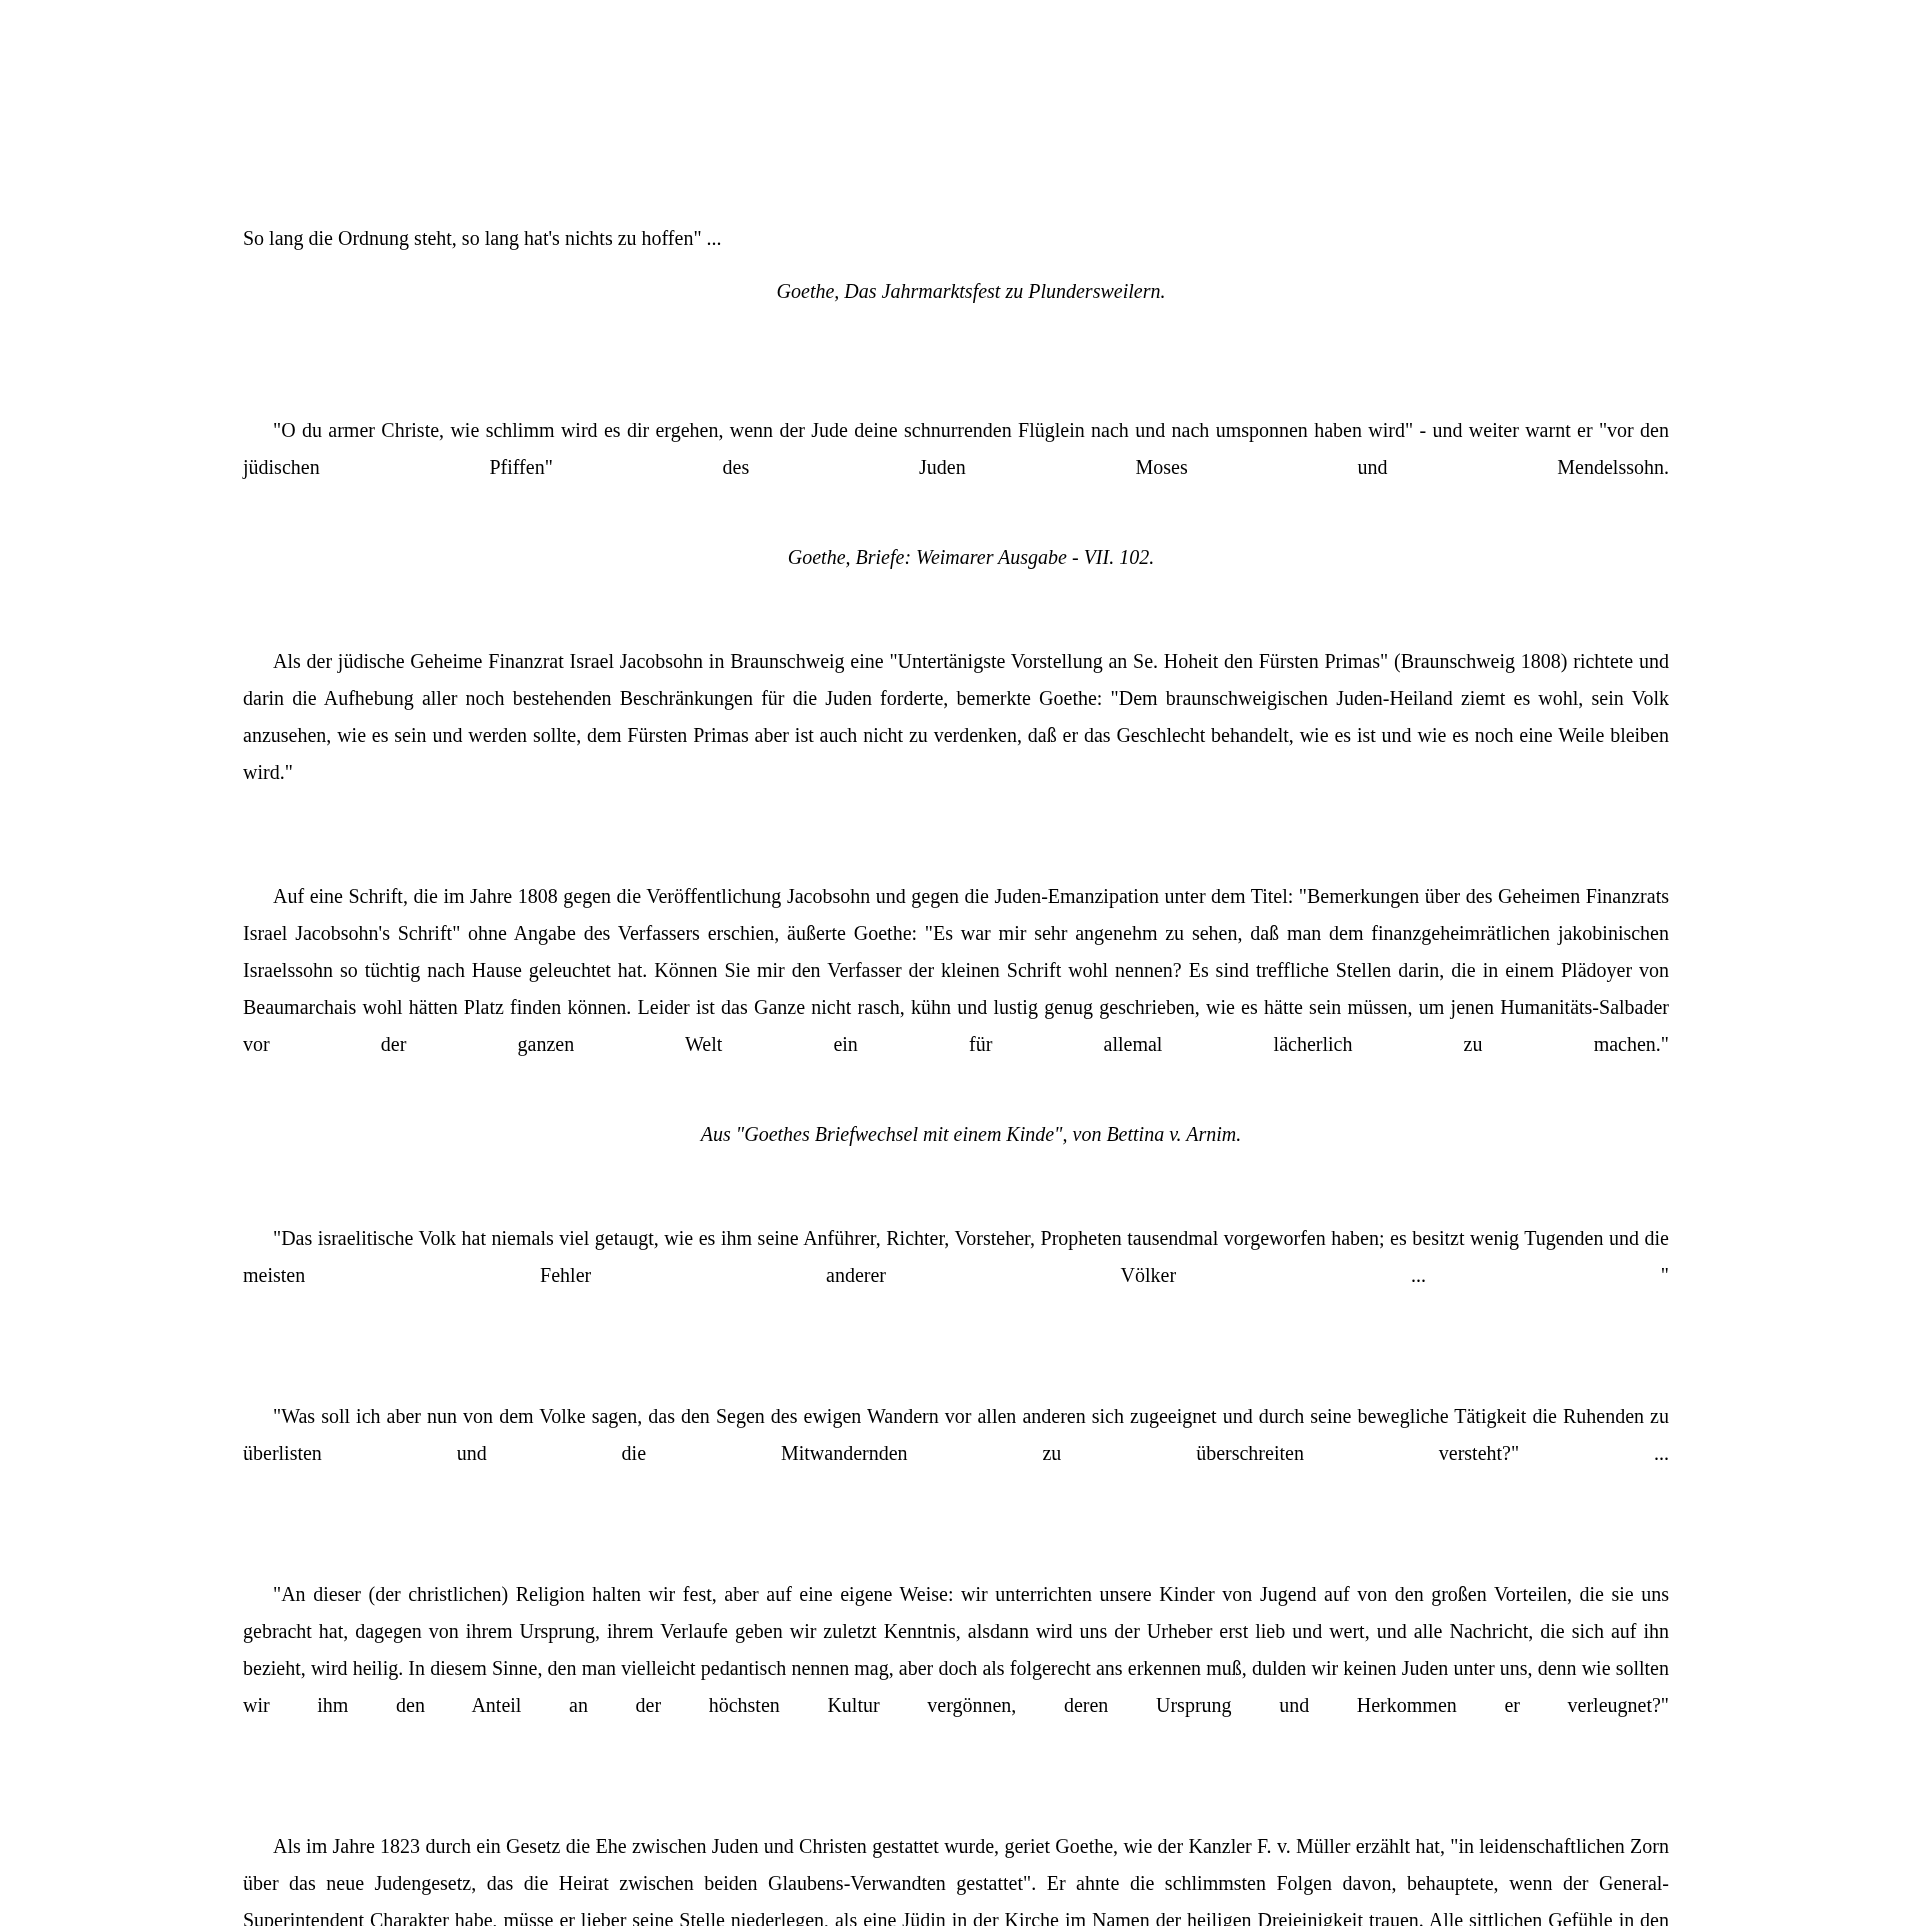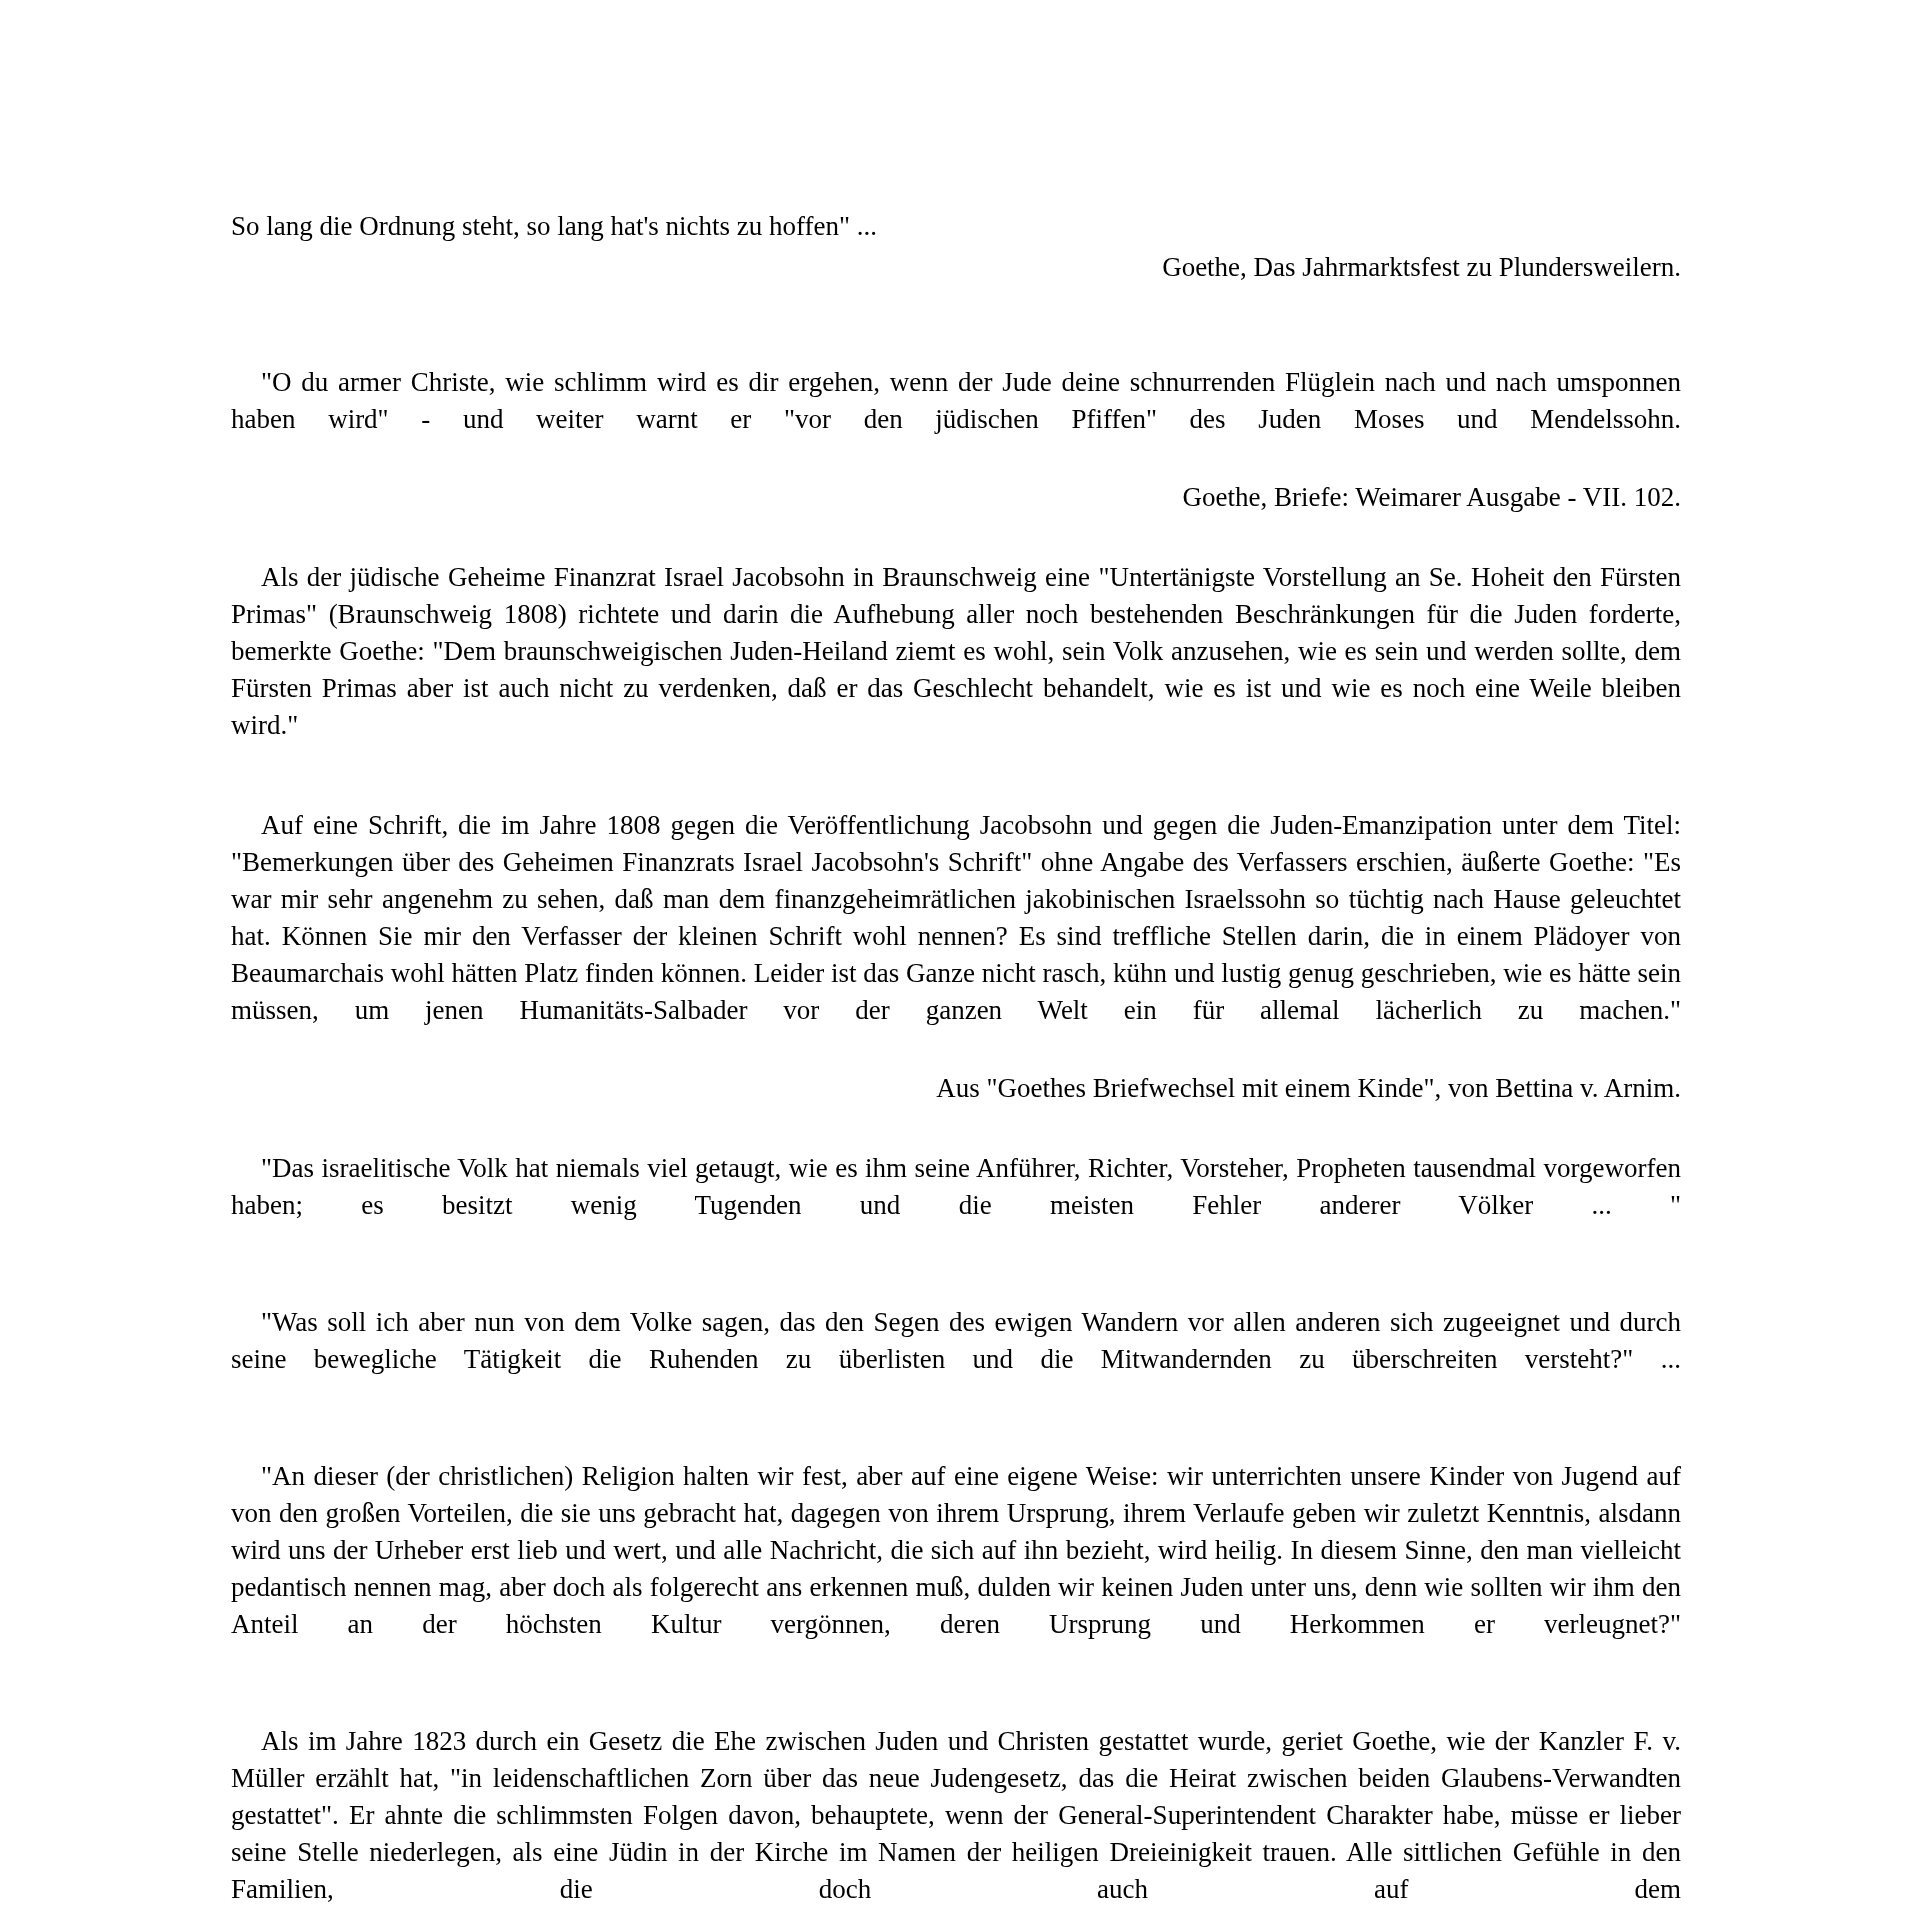--- a/index.html
+++ b/index.html
@@ -22,45 +22,46 @@
     height: 2703px;
     background: #ffffff;
   }
   .textblock {
     position: absolute;
     left: 227px;
     top: 204px;
     width: 1458px;
   }
   .para {
-    font-size: 27px;
+    font-size: 20px;
     line-height: 37px;
     text-align: justify;
     text-justify: inter-word;
-    margin: 4px;
+    margin: 16px;
     hyphens: none;
   }
   
   .indent {
     text-indent: 30px;
   }
   .noindent {
     text-indent: 0;
   }
   
   .para::after {
     content: "";
     display: inline-block;
     width: 100%;
   }
   .para.nostretch::after { display: none; }
 
   .cite {
+    font-style: italic;
     text-indent: 30px;
-    text-align: right;
+    text-align: center;
   }
   .gap-sm { height: 17.7px; }
   .gap-md { height: 35px; }
 </style>
 </head>
 <body>
 
 <div class="page">
 
   <div class="textblock">

